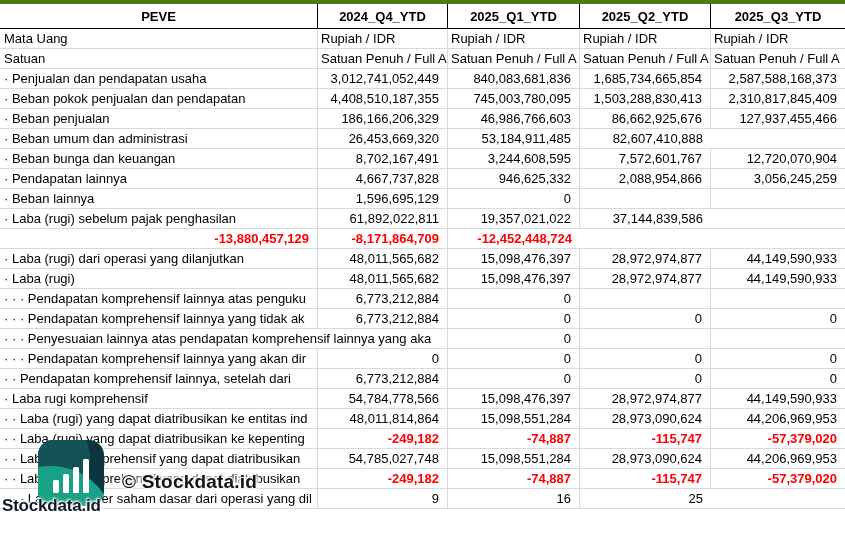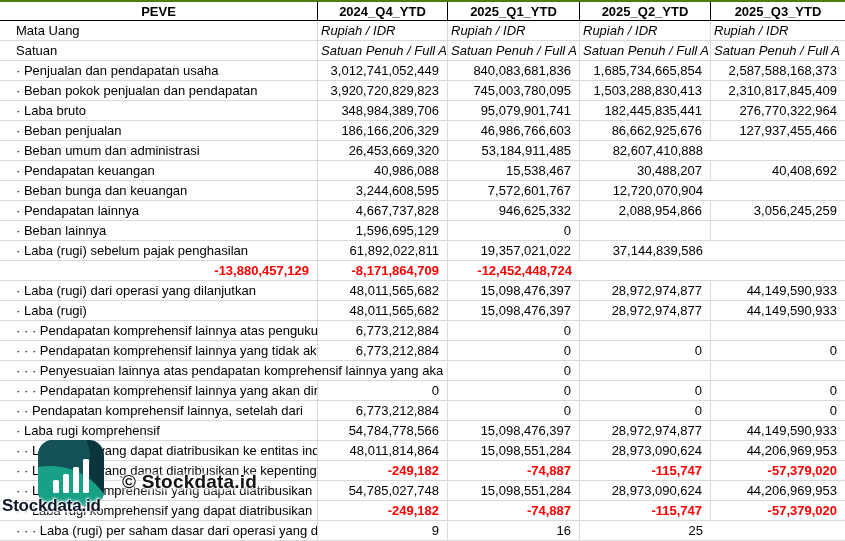--- a/index.html
+++ b/index.html
@@ -3,38 +3,38 @@
 <meta charset="utf-8">
 <style>
   * { margin:0; padding:0; box-sizing:border-box; }
   html,body { width:845px; height:541px; background:#fff; overflow:hidden;
               font-family:"Liberation Sans", sans-serif; }
   .sheet { position:absolute; left:0; top:0; width:845px; height:541px; background:#fff; }
 
   .row { display:grid; grid-template-columns:318px 130px 132px 131px 134px; height:20px; }
 
   
-  .row.header { height:21px; border-top:2px solid #4d7c0f; border-bottom:1px solid #000; }
+  .row.header { height:29px; border-top:4px solid #4d7c0f; border-bottom:1px solid #000; }
   .row.header .cell {
     font-weight:bold; font-size:13px; display:flex; align-items:center; justify-content:center;
     border-right:1px solid #000; overflow:hidden; white-space:nowrap;
   }
   .row.header .cell:last-child { border-right:none; }
 
   
   .body .row { border-bottom:1px solid #d9d9d9; }
   .body .cell {
     font-size:13px; line-height:18px; padding-top:1px; height:100%;
     overflow:hidden; white-space:nowrap; border-right:1px solid #d9d9d9; color:#000;
   }
   .body .cell:last-child { border-right:none; }
-  .cell.label { padding-left:16px; }
+  .cell.label { padding-left:4px; }
   .cell.span2 { grid-column:span 2; }
   .cell.num  { text-align:right; padding-right:8px; }
-  .cell.left { padding-left:3px;font-style:italic; }
+  .cell.left { padding-left:3px; }
   .cell.neg  { color:#fe0000;font-weight:bold; }
 
   
   .wm-logo { position:absolute; left:38px; top:440px; width:66px; height:66px;
              border-radius:15px; background:#0a353c; overflow:hidden; z-index:5; }
   .wm-teal  { position:absolute; left:-40px; top:-28px; width:92px; height:92px;
               border-radius:50%; background:#145257; }
   .wm-green { position:absolute; left:-50px; top:26px; width:124px; height:112px;
               border-radius:50%; background:#18a186; }
   .wm-bars { position:absolute; left:15px; bottom:13px; display:flex; align-items:flex-end; gap:4px; }
@@ -79,54 +79,41 @@
       </div>
       <div class="row">
         <div class="cell label">· Penjualan dan pendapatan usaha</div>
         <div class="cell num">3,012,741,052,449</div>
         <div class="cell num">840,083,681,836</div>
         <div class="cell num">1,685,734,665,854</div>
         <div class="cell num">2,587,588,168,373</div>
       </div>
       <div class="row">
         <div class="cell label">· Beban pokok penjualan dan pendapatan</div>
-        <div class="cell num">3,920,720,829,823</div>
+        <div class="cell num">4,408,510,187,355</div>
         <div class="cell num">745,003,780,095</div>
         <div class="cell num">1,503,288,830,413</div>
         <div class="cell num">2,310,817,845,409</div>
-      </div>
-      <div class="row">
-        <div class="cell label">· Laba bruto</div>
-        <div class="cell num">348,984,389,706</div>
-        <div class="cell num">95,079,901,741</div>
-        <div class="cell num">182,445,835,441</div>
-        <div class="cell num">276,770,322,964</div>
       </div>
       <div class="row">
         <div class="cell label">· Beban penjualan</div>
         <div class="cell num">186,166,206,329</div>
         <div class="cell num">46,986,766,603</div>
         <div class="cell num">86,662,925,676</div>
         <div class="cell num">127,937,455,466</div>
       </div>
       <div class="row">
         <div class="cell label">· Beban umum dan administrasi</div>
         <div class="cell num">26,453,669,320</div>
         <div class="cell num">53,184,911,485</div>
         <div class="cell num">82,607,410,888</div>
       </div>
       <div class="row">
-        <div class="cell label">· Pendapatan keuangan</div>
-        <div class="cell num">40,986,088</div>
-        <div class="cell num">15,538,467</div>
-        <div class="cell num">30,488,207</div>
-        <div class="cell num">40,408,692</div>
-      </div>
-      <div class="row">
         <div class="cell label">· Beban bunga dan keuangan</div>
+        <div class="cell num">8,702,167,491</div>
         <div class="cell num">3,244,608,595</div>
         <div class="cell num">7,572,601,767</div>
         <div class="cell num">12,720,070,904</div>
       </div>
       <div class="row">
         <div class="cell label">· Pendapatan lainnya</div>
         <div class="cell num">4,667,737,828</div>
         <div class="cell num">946,625,332</div>
         <div class="cell num">2,088,954,866</div>
         <div class="cell num">3,056,245,259</div>

